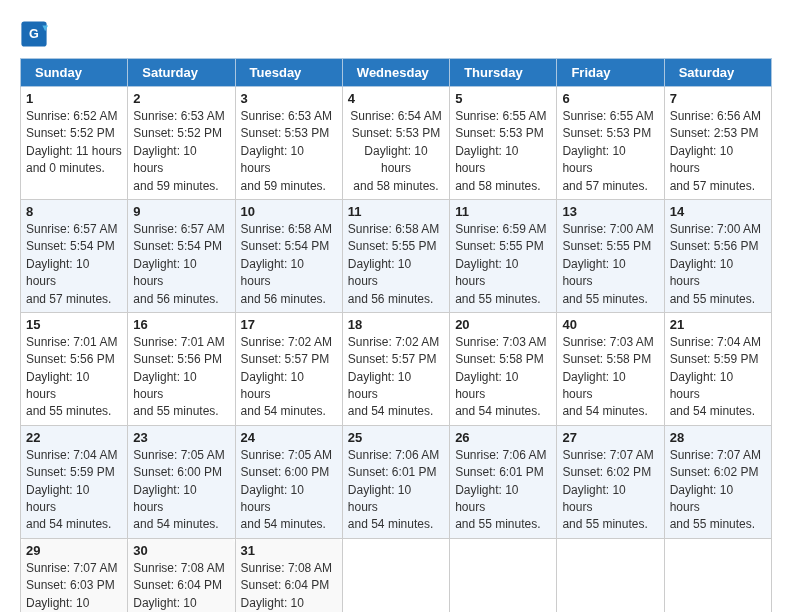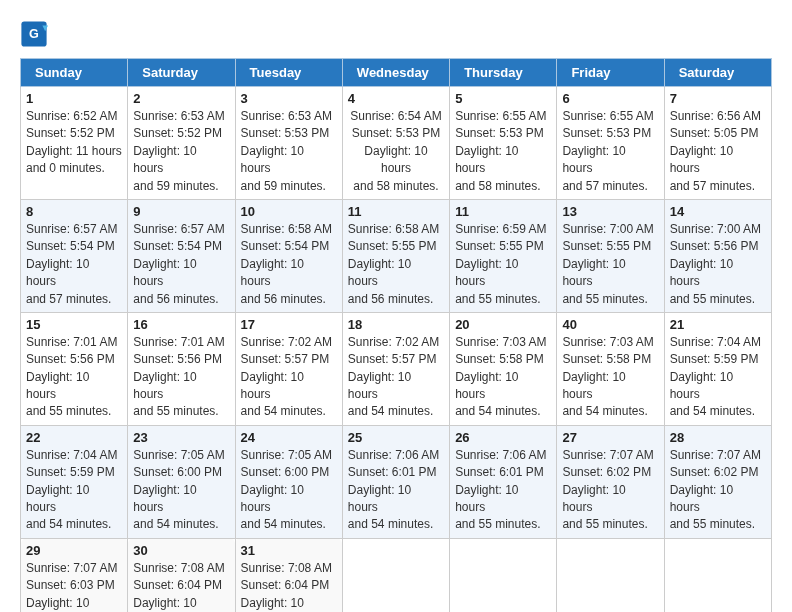--- a/index.html
+++ b/index.html
@@ -164,21 +164,21 @@
         <td>
           <span class="day-num">6</span>
           <div class="day-detail" style="white-space: pre-line;">Sunrise: 6:55 AM
 Sunset: 5:53 PM
 Daylight: 10 hours
 and 57 minutes.</div>
         </td>
         <td>
           <span class="day-num">7</span>
           <div class="day-detail" style="white-space: pre-line;">Sunrise: 6:56 AM
-Sunset: 5:05 PM
+Sunset: 2:53 PM
 Daylight: 10 hours
 and 57 minutes.</div>
         </td>
       </tr>
       <tr>
         <td>
           <span class="day-num">8</span>
           <div class="day-detail" style="white-space: pre-line;">Sunrise: 6:57 AM
 Sunset: 5:54 PM
 Daylight: 10 hours

